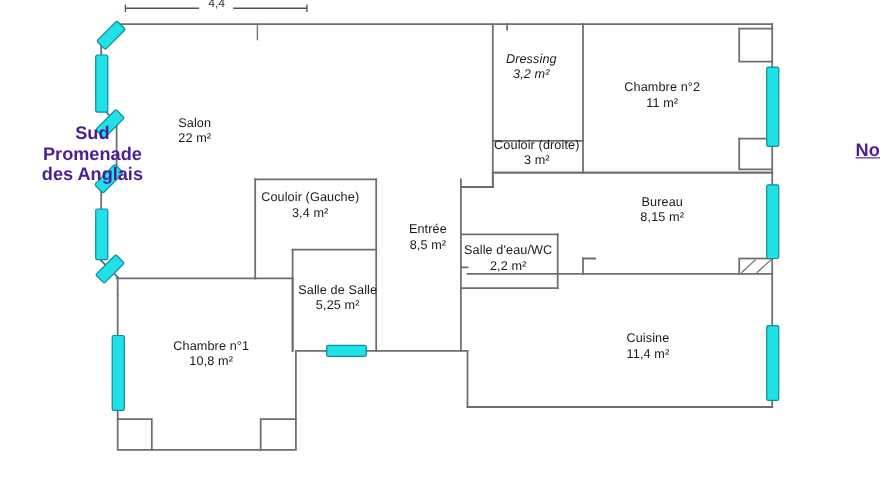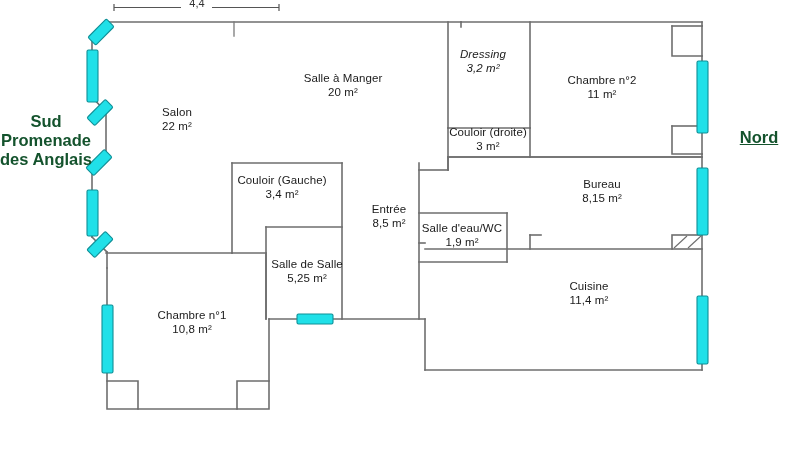--- a/index.html
+++ b/index.html
@@ -59,26 +59,27 @@
     font-size: 11.5px;
     line-height: 14px;
     white-space: nowrap;
     letter-spacing: 0.1px;
     pointer-events: none;
   }
   .room-label .rl-name { display: block; }
   .room-label .rl-area { display: block; }
   .compass-label {
     position: absolute;
-    color: #14532d;
+    color: #4c1d95;
     font-size: 16.5px;
     font-weight: bold;
     line-height: 19px;
     text-align: center;
     white-space: nowrap;
+    margin-left: 38px;
   }
   .dim-label {
     position: absolute;
     color: #333333;
     font-size: 11px;
     text-align: center;
     white-space: nowrap;
   }
 </style>
 </head>
@@ -238,24 +239,20 @@
     <span>des Anglais</span>
   </div>
 
   <div class="compass-label" style="left:724px; top:128px; width:70px;text-decoration:underline;">Nord</div>
 
   <div class="room-label" style="left:127px; top:105px; width:100px;">
     <span class="rl-name">Salon</span>
     <span class="rl-area">22  m²</span>
   </div>
 
-  <div class="room-label" style="left:283px; top:71px; width:120px;">
-    <span class="rl-name">Salle à Manger</span>
-    <span class="rl-area">20  m²</span>
-  </div>
 
   <div class="room-label" style="left:438px; top:47px; width:90px;font-style:italic;">
     <span class="rl-name">Dressing</span>
     <span class="rl-area">3,2  m²</span>
   </div>
 
   <div class="room-label" style="left:547px; top:73px; width:110px;">
     <span class="rl-name">Chambre n°2</span>
     <span class="rl-area">11  m²</span>
   </div>
@@ -275,29 +272,29 @@
     <span class="rl-area">3,4  m²</span>
   </div>
 
   <div class="room-label" style="left:349px; top:202px; width:80px;">
     <span class="rl-name">Entrée</span>
     <span class="rl-area">8,5  m²</span>
   </div>
 
   <div class="room-label" style="left:412px; top:221px; width:100px;">
     <span class="rl-name">Salle d'eau/WC</span>
-    <span class="rl-area">1,9  m²</span>
+    <span class="rl-area">2,2  m²</span>
   </div>
 
   <div class="room-label" style="left:251px; top:257px; width:112px;">
     <span class="rl-name">Salle de Salle</span>
     <span class="rl-area">5,25  m²</span>
   </div>
 
-  <div class="room-label" style="left:539px; top:279px; width:100px;">
+  <div class="room-label" style="left:539px; top:301px; width:100px;">
     <span class="rl-name">Cuisine</span>
     <span class="rl-area">11,4  m²</span>
   </div>
 
   <div class="room-label" style="left:137px; top:308px; width:110px;">
     <span class="rl-name">Chambre n°1</span>
     <span class="rl-area">10,8  m²</span>
   </div>
 
 </div>

